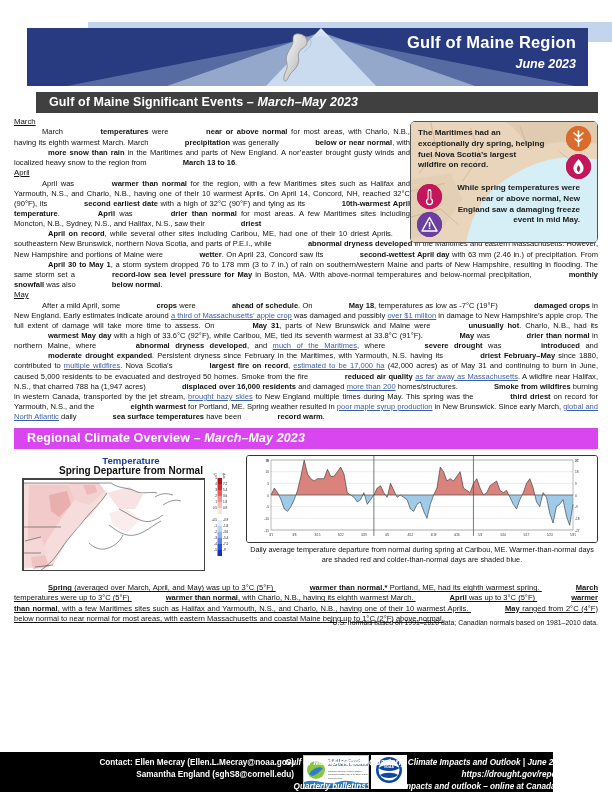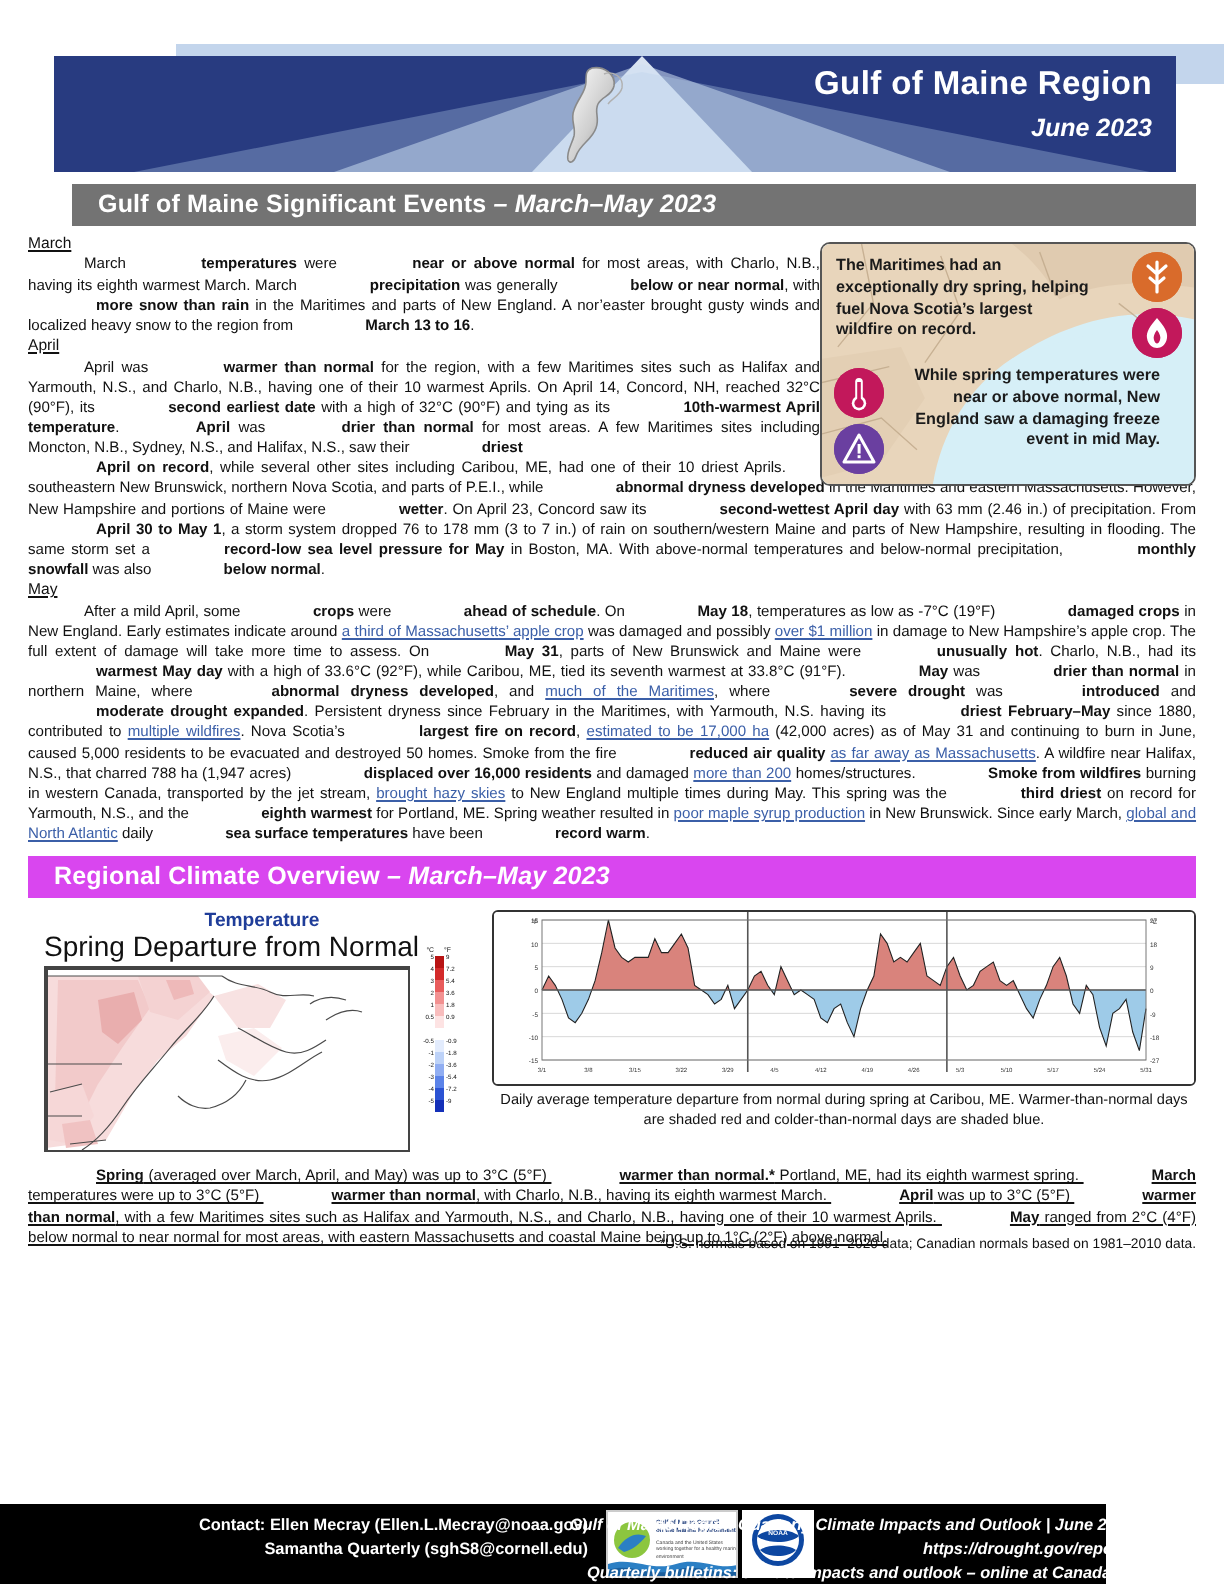--- a/index.html
+++ b/index.html
@@ -42,21 +42,21 @@
   }
   .header-logo { position:absolute; left:266px; top:28px; width:56px; height:58px; }
 
   
   .section-bar {
     margin:0 14px; height:21px; color:#ffffff;
     font-size:12.5px; font-weight:bold; line-height:21px; padding-left:13px;
     letter-spacing:.1px;
   }
   .section-bar .ital { font-style:italic; font-weight:bold; }
-  .bar-blue { background:#737373;margin-left:36px; }
+  .bar-blue { background:#404040;margin-left:36px; }
   .bar-cyan { background:#d946ef; }
 
   
   .events {
     position:relative; margin:4px 14px 0 14px; width:584px;
   }
   .col-text { font-size:7.55px; line-height:1.345; text-align:justify; color:#111; }
   .col-text p { margin:0 0 0 0; text-indent:14px; }
   .mon { font-size:7.8px; font-weight:normal; text-decoration:underline; display:block; margin-top:0px;}
   b { font-weight:bold;padding-left:34px; }
@@ -79,21 +79,21 @@
     position:absolute; right:17px; top:61px; width:137px; text-align:right;
     font-size:8.1px; font-weight:bold; line-height:1.33; color:#1b1b1b;
   }
   .badge { position:absolute; border-radius:50%; }
   .badge svg { display:block; }
 
   
   .overview { position:relative; margin:4px 14px 0 14px; width:584px; }
   .ov-left { position:absolute; left:8px; top:2px; width:218px; }
   .ov-ttl1 { text-align:center; font-size:9.6px; font-weight:bold; color:#1f3d99; }
-  .ov-ttl2 { font-size:14px; font-weight:normal; color:#111; margin-top:-1px;}
+  .ov-ttl2 { text-align:center; font-size:10px; font-weight:bold; color:#111; margin-top:-1px;}
   .mapbox {
     margin-top:2px; width:183px; height:93px;
     border:1.3px solid #444; background:#ffffff; position:relative; overflow:hidden;
   }
   .legend { position:absolute; left:186px; top:16px; width:34px; height:88px; }
 
   .ov-right { position:absolute; left:232px; top:2px; width:352px; }
   .chartbox {
     width:352px; height:88px; border:1.5px solid #333; border-radius:3px;
     background:#fff; position:relative; overflow:hidden;
@@ -400,21 +400,21 @@
   <div class="ov-text">
     <b>Spring</b> (averaged over March, April, and May) was up to 3°C (5°F) <b>warmer than normal.*</b> Portland, ME, had its eighth warmest spring. <b>March</b> temperatures were up to 3°C (5°F) <b>warmer than normal</b>, with Charlo, N.B., having its eighth warmest March. <b>April</b> was up to 3°C (5°F) <b>warmer than normal</b>, with a few Maritimes sites such as Halifax and Yarmouth, N.S., and Charlo, N.B., having one of their 10 warmest Aprils. <b>May</b> ranged from 2°C (4°F) below normal to near normal for most areas, with eastern Massachusetts and coastal Maine being up to 1°C (2°F) above normal.
   </div>
   <div class="footnote">*U.S. normals based on 1991–2020 data; Canadian normals based on 1981–2010 data.</div>
 </div>
 
 <div class="footer">
   <div class="f-contact">
     <span class="lbl">Contact:</span>
     <span>Ellen Mecray (Ellen.L.Mecray@noaa.gov)</span><br>
-    <span>Samantha Quarterly (sghS8@cornell.edu)</span>
+    <span>Samantha England (sghS8@cornell.edu)</span>
   </div>
 
   <div class="f-logos">
     <div class="f-logo-gomc">
       <svg viewBox="0 0 66 34" width="66" height="34">
         <rect width="66" height="34" fill="#ffffff"></rect>
         <circle cx="12" cy="14" r="9" fill="#8cc63f"></circle>
         <path d="M5 18 C9 12 14 10 19 12 C16 16 12 19 8 20 Z" fill="#2b7fc4"></path>
         <path d="M0 26 C12 22 22 30 34 26 C46 22 56 30 66 26 L66 34 L0 34 Z" fill="#2b7fc4"></path>
         <path d="M0 29 C12 25 22 33 34 29 C46 25 56 33 66 29 L66 34 L0 34 Z" fill="#1a5f9e"></path>

